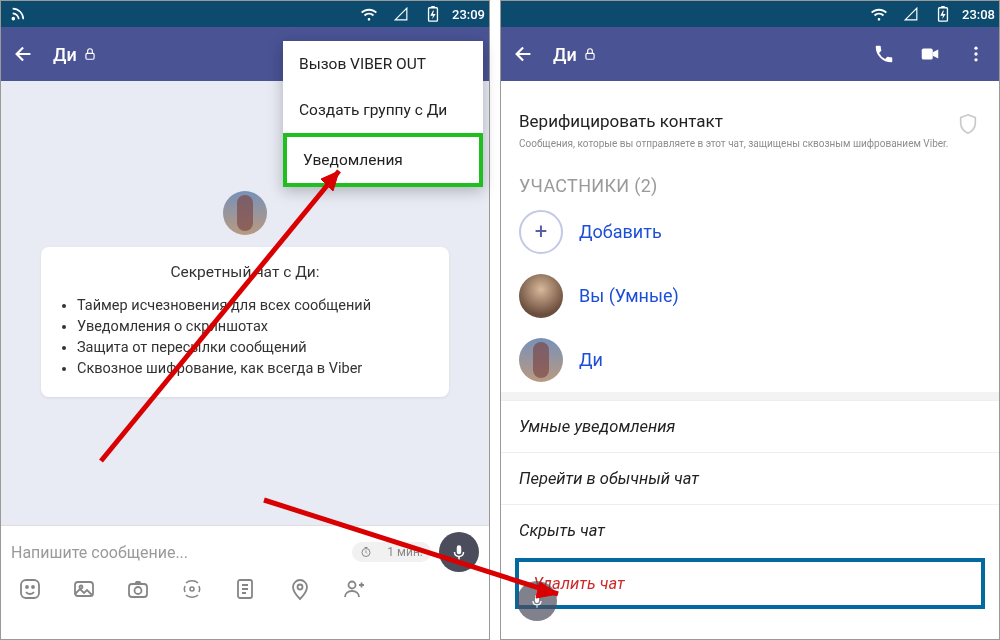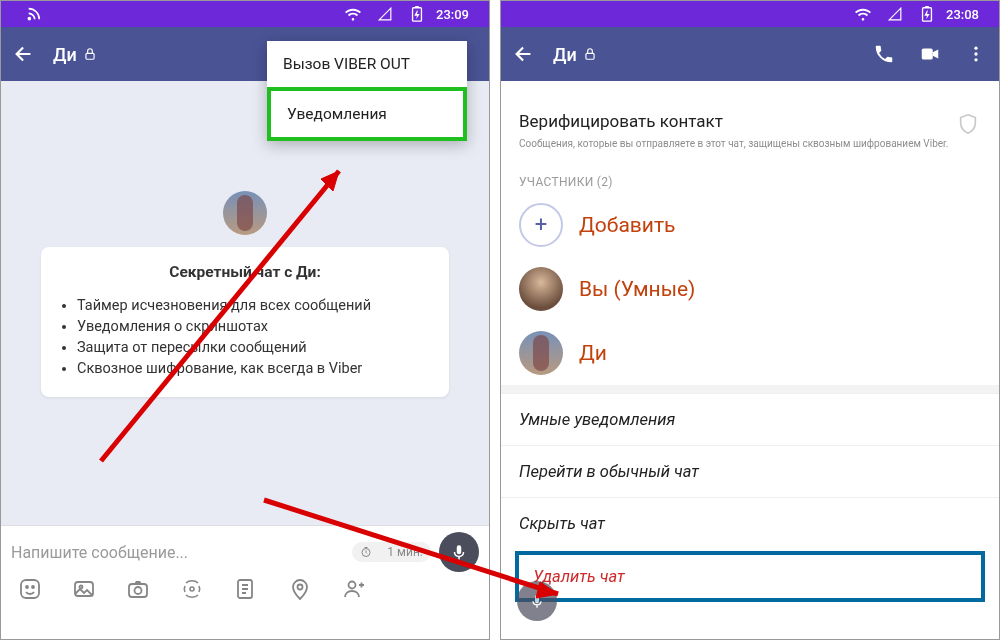--- a/index.html
+++ b/index.html
@@ -1,63 +1,63 @@
 <!DOCTYPE html>
 <html><head>
 <meta charset="utf-8">
 <style>
   * { box-sizing: border-box; margin: 0; padding: 0; font-family: Roboto, Arial, sans-serif; }
   body { background: #fff; width: 1000px; height: 640px; position: relative; overflow: hidden; }
   .phone { position: absolute; top: 0; height: 640px; background: #fff; border: 1px solid #999; }
   .phone.left { left: 0; width: 490px; }
   .phone.right { left: 500px; width: 500px; }
 
-  .statusbar { height: 26px; background: #6d28d9; color: #fff; display: flex; align-items: center; padding: 0 20px; font-size: 13px; font-weight: 500; }
+  .statusbar { height: 26px; background: #0c4a6e; color: #fff; display: flex; align-items: center; padding: 0 4px; font-size: 13px; font-weight: 500; }
   .statusbar .sb-left { display: flex; align-items: center; gap: 6px; }
   .statusbar .sb-right { margin-left: auto; display: flex; align-items: center; gap: 6px; }
 
   .appbar { height: 54px; background: #4a5394; color: #fff; display: flex; align-items: center; padding: 0 10px; gap: 16px; }
   .appbar .title { font-size: 18px; font-weight: 500; display: flex; align-items: center; gap: 6px; }
   .appbar .actions { margin-left: auto; display: flex; align-items: center; gap: 20px; }
 
   .chat-area { background: #e8ebf4; height: calc(100% - 26px - 54px - 90px); position: relative; padding-top: 110px; }
   .avatar-small { width: 44px; height: 44px; border-radius: 50%; background: linear-gradient(180deg,#7891b8 0%, #b89a80 100%); margin: 0 auto 12px; position: relative; }
   .avatar-small::after { content:''; position:absolute; top:4px; left:14px; width:16px; height:36px; background:rgba(120,60,60,0.6); border-radius:8px; }
   .card { background: #fff; border-radius: 8px; margin: 0 40px; padding: 16px 18px 18px; font-size: 14.5px; color: #333; box-shadow: 0 1px 3px rgba(0,0,0,0.08); }
-  .card .card-title { font-weight: 700; text-align: center; font-size: 15.5px; margin-bottom: 14px; }
+  .card .card-title { font-weight: 400; text-align: center; font-size: 15.5px; margin-bottom: 14px; }
   .card ul { list-style: disc; padding-left: 18px; line-height: 1.45; }
 
   
-  .dropdown { position: absolute; top: 40px; right: 22px; width: 200px; background: #fff; box-shadow: 0 4px 14px rgba(0,0,0,0.25); z-index: 5; }
+  .dropdown { position: absolute; top: 40px; right: 6px; width: 200px; background: #fff; box-shadow: 0 4px 14px rgba(0,0,0,0.25); z-index: 5; }
   .dropdown .item { padding: 14px 16px; font-size: 15.5px; color: #222; }
   .highlight-green { border: 4px solid #1fbf1f; }
 
   
   .composer { position: absolute; bottom: 0; left: 0; right: 0; height: 114px; background: #fff; border-top: 1px solid #ddd; padding: 6px 10px 4px; }
   .composer .row1 { display: flex; align-items: center; height: 40px; }
   .composer .row1 .input-ph { color: #9a9a9a; font-size: 16px; flex: 1; }
   .timer-pill { display: flex; align-items: center; gap: 15px; font-size: 12px; color: #888; background: #f1f1f1; border-radius: 12px; padding: 3px 8px; }
   .mic-btn { width: 40px; height: 40px; border-radius: 50%; background: #4b4d5c; margin-left: 8px; display:flex; align-items:center; justify-content:center; }
   .composer .row2 { display: flex; align-items: center; gap: 28px; padding: 4px 6px 0; color: #868686; }
   .ticon { width: 26px; height: 26px; display: inline-flex; align-items: center; justify-content: center; }
 
   
   .info-body { height: calc(100% - 26px - 54px); overflow: hidden; background: #fff; }
   .verify-row { padding: 30px 18px 14px; display: flex; }
   .verify-row .vt { flex: 1; }
   .verify-row .vt .v-title { font-size: 17px; color: #222; margin-bottom: 6px; }
   .verify-row .vt .v-sub { font-size: 10px; color: #8d8d8d; line-height: 1.35; }
-  .section-label { font-size: 12px; color: #9a9a9a; letter-spacing: 0.3px; padding: 10px 18px 4px; }
+  .section-label { font-size: 18px; color: #9a9a9a; letter-spacing: 0.3px; padding: 10px 18px 4px; }
   .participant { display: flex; align-items: center; gap: 16px; padding: 10px 18px; }
   .participant .pav { width: 44px; height: 44px; border-radius: 50%; background: #ddd; display:flex; align-items:center; justify-content:center; }
   .participant .pav.add { background: #fff; border: 2px solid #c3c8e6; color: #5560a5; font-size: 22px; }
   .participant .pav.user1 { background: radial-gradient(circle at 50% 35%, #d9b99b 0%, #6b4e3d 70%); }
   .participant .pav.user2 { background: linear-gradient(180deg,#7891b8 0%, #b89a80 100%); position:relative; }
   .participant .pav.user2::after { content:''; position:absolute; top:4px; left:14px; width:16px; height:36px; background:rgba(120,60,60,0.6); border-radius:8px; }
-  .participant .pname { font-size: 21px; color: #c2410c; }
+  .participant .pname { font-size: 18px; color: #1d4ed8; }
 
   .opt-row { padding: 16px 18px; font-size: 16.5px; color: #222; border-top: 1px solid #eee; font-style: italic; }
   .opt-row:first-of-type { border-top: none; }
   .opt-row.danger { color: #cc2b2b; }
   .delete-highlight { border: 4px solid #0369a1; margin: 2px 14px; padding: 12px 14px; }
 
   
   .arrow { position: absolute; pointer-events: none; z-index: 20; }
   .arrow svg line, .arrow svg polygon { stroke: #d80000; fill: #d80000; }
 
@@ -124,20 +124,21 @@
         <li>Таймер исчезновения для всех сообщений</li>
         <li>Уведомления о скриншотах</li>
         <li>Защита от пересылки сообщений</li>
         <li>Сквозное шифрование, как всегда в Viber</li>
       </ul>
     </div>
   </div>
 
   <div class="dropdown">
     <div class="item">Вызов VIBER OUT</div>
+    <div class="item">Создать группу с Ди</div>
     <div class="item highlight-green">Уведомления</div>
   </div>
 
   <div class="composer">
     <div class="row1">
       <div class="input-ph">Напишите сообщение...</div>
       <div class="timer-pill">
         <svg width="12" height="12" viewBox="0 0 24 24" fill="none" stroke="#888" stroke-width="2">
             <circle cx="12" cy="13" r="8"></circle>
             <path d="M12 9v4l2 2M9 3h6"></path>

